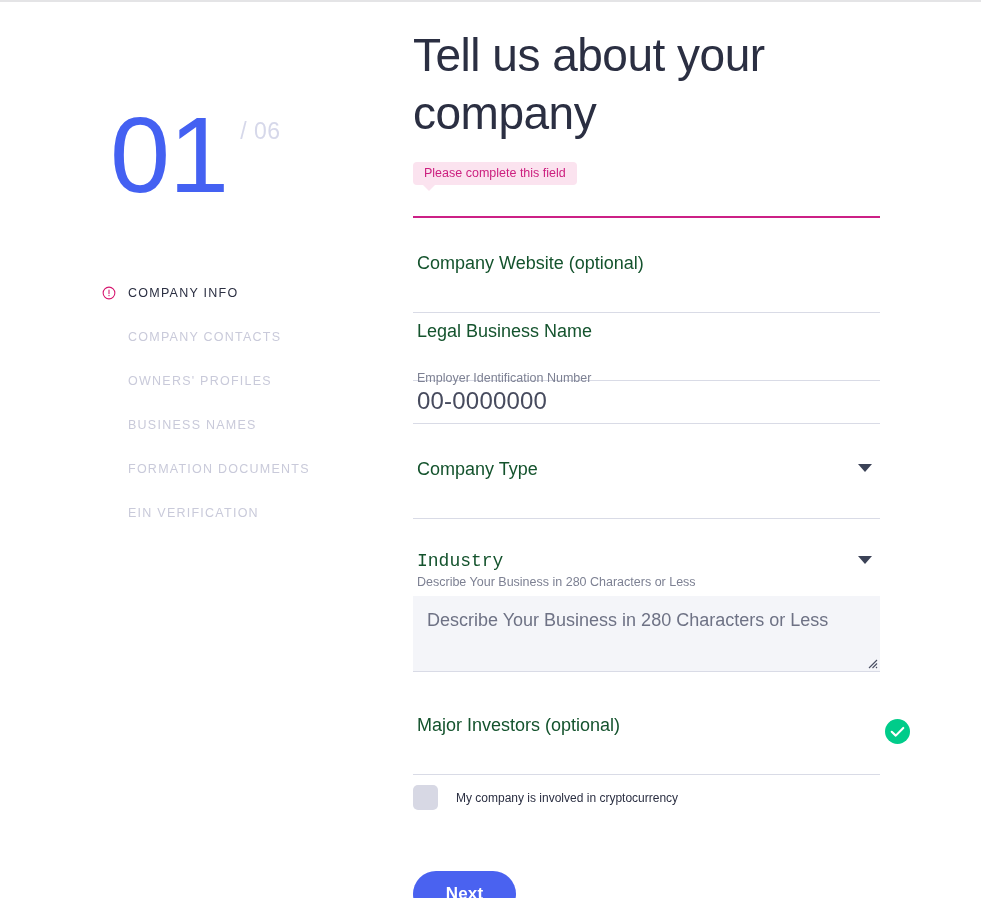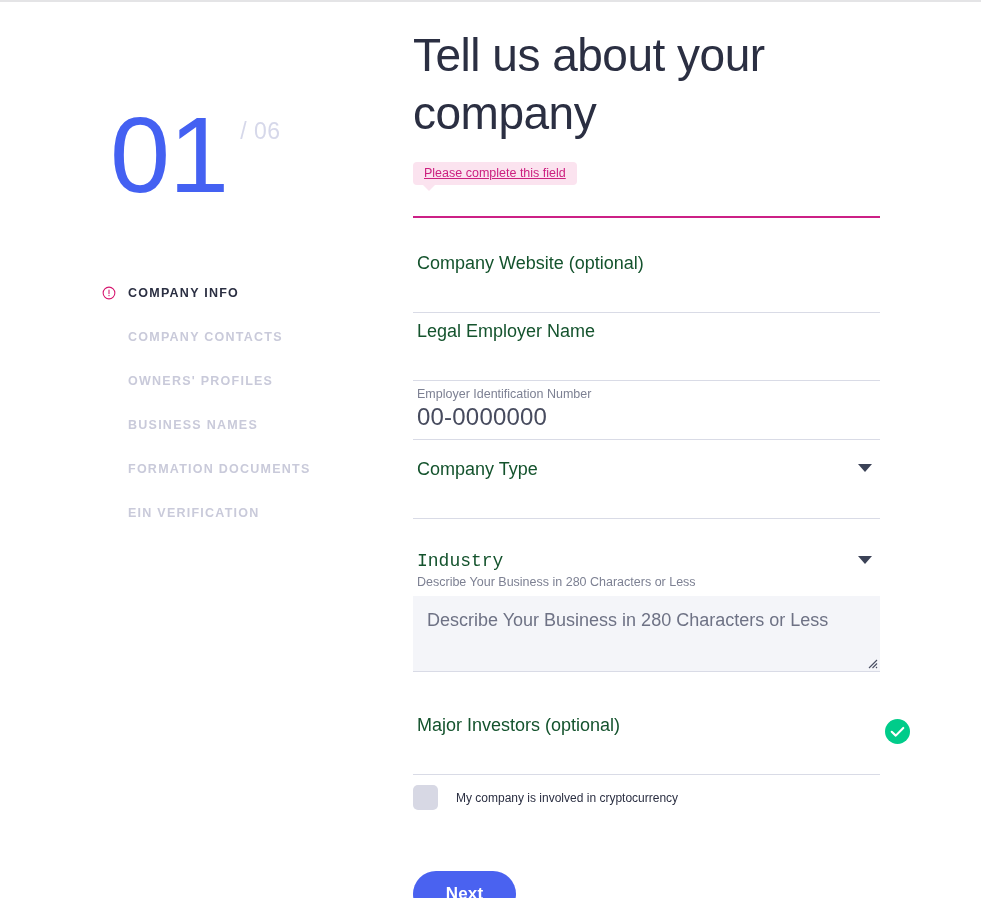--- a/index.html
+++ b/index.html
@@ -89,21 +89,21 @@
 
   .alert-icon {
     width: 14px;
     height: 14px;
     display: block;
   }
 
   .nav-label {
     font-size: 12.5px;
     letter-spacing: 1.25px;
-    font-weight: 700;
+    font-weight: 400;
     color: #c9cada;
   }
 
   .nav-item.active .nav-label {
     color: #2b2f42;
   }
 
   
   #main {
     position: absolute;
@@ -130,21 +130,20 @@
   #error-tooltip {
     position: absolute;
     left: 8px;
     top: 134px;
     background: #fbe3ef;
     border-radius: 4px;
     padding: 4px 11px 5px 11px;
     font-size: 12.5px;
     color: #cc1f7f;
     white-space: nowrap;
-    text-decoration: underline;
   }
 
   #error-tooltip::after {
     content: "";
     position: absolute;
     left: 9px;
     bottom: -6px;
     width: 0; height: 0;
     border-left: 7px solid transparent;
     border-right: 7px solid transparent;
@@ -202,21 +201,21 @@
   
   #field-company-name { top: 160px; }
   #field-company-name .field-underline { margin-top: 28px; }
 
   #field-website     { top: 222px; }
   #field-website .field-underline { margin-top: 36px; }
 
   #field-legal-name  { top: 290px; }
   #field-legal-name .field-underline { margin-top: 36px; }
 
-  #field-ein         { top: 358px; }
+  #field-ein         { top: 342px; }
   #field-ein .field-underline { margin-top: 8px; }
 
   #field-company-type{ top: 428px; }
   #field-company-type .field-underline { margin-top: 36px; }
 
   #field-industry    { top: 520px; font-family: Liberation Mono, monospace; }
   #field-industry .field-underline { margin-top: 36px; }
 
   
   #field-describe {
@@ -371,21 +370,21 @@
       <div class="field-placeholder"></div>
       <div class="field-underline"></div>
     </div>
 
     <div class="field" id="field-website">
       <div class="field-placeholder">Company Website (optional)</div>
       <div class="field-underline"></div>
     </div>
 
     <div class="field" id="field-legal-name">
-      <div class="field-placeholder">Legal Employer Name</div>
+      <div class="field-placeholder">Legal Business Name</div>
       <div class="field-underline"></div>
     </div>
 
     <div class="field" id="field-ein">
       <div class="float-label">Employer Identification Number</div>
       <div class="field-value">00-0000000</div>
       <div class="field-underline"></div>
     </div>
 
     <div class="field" id="field-company-type">

